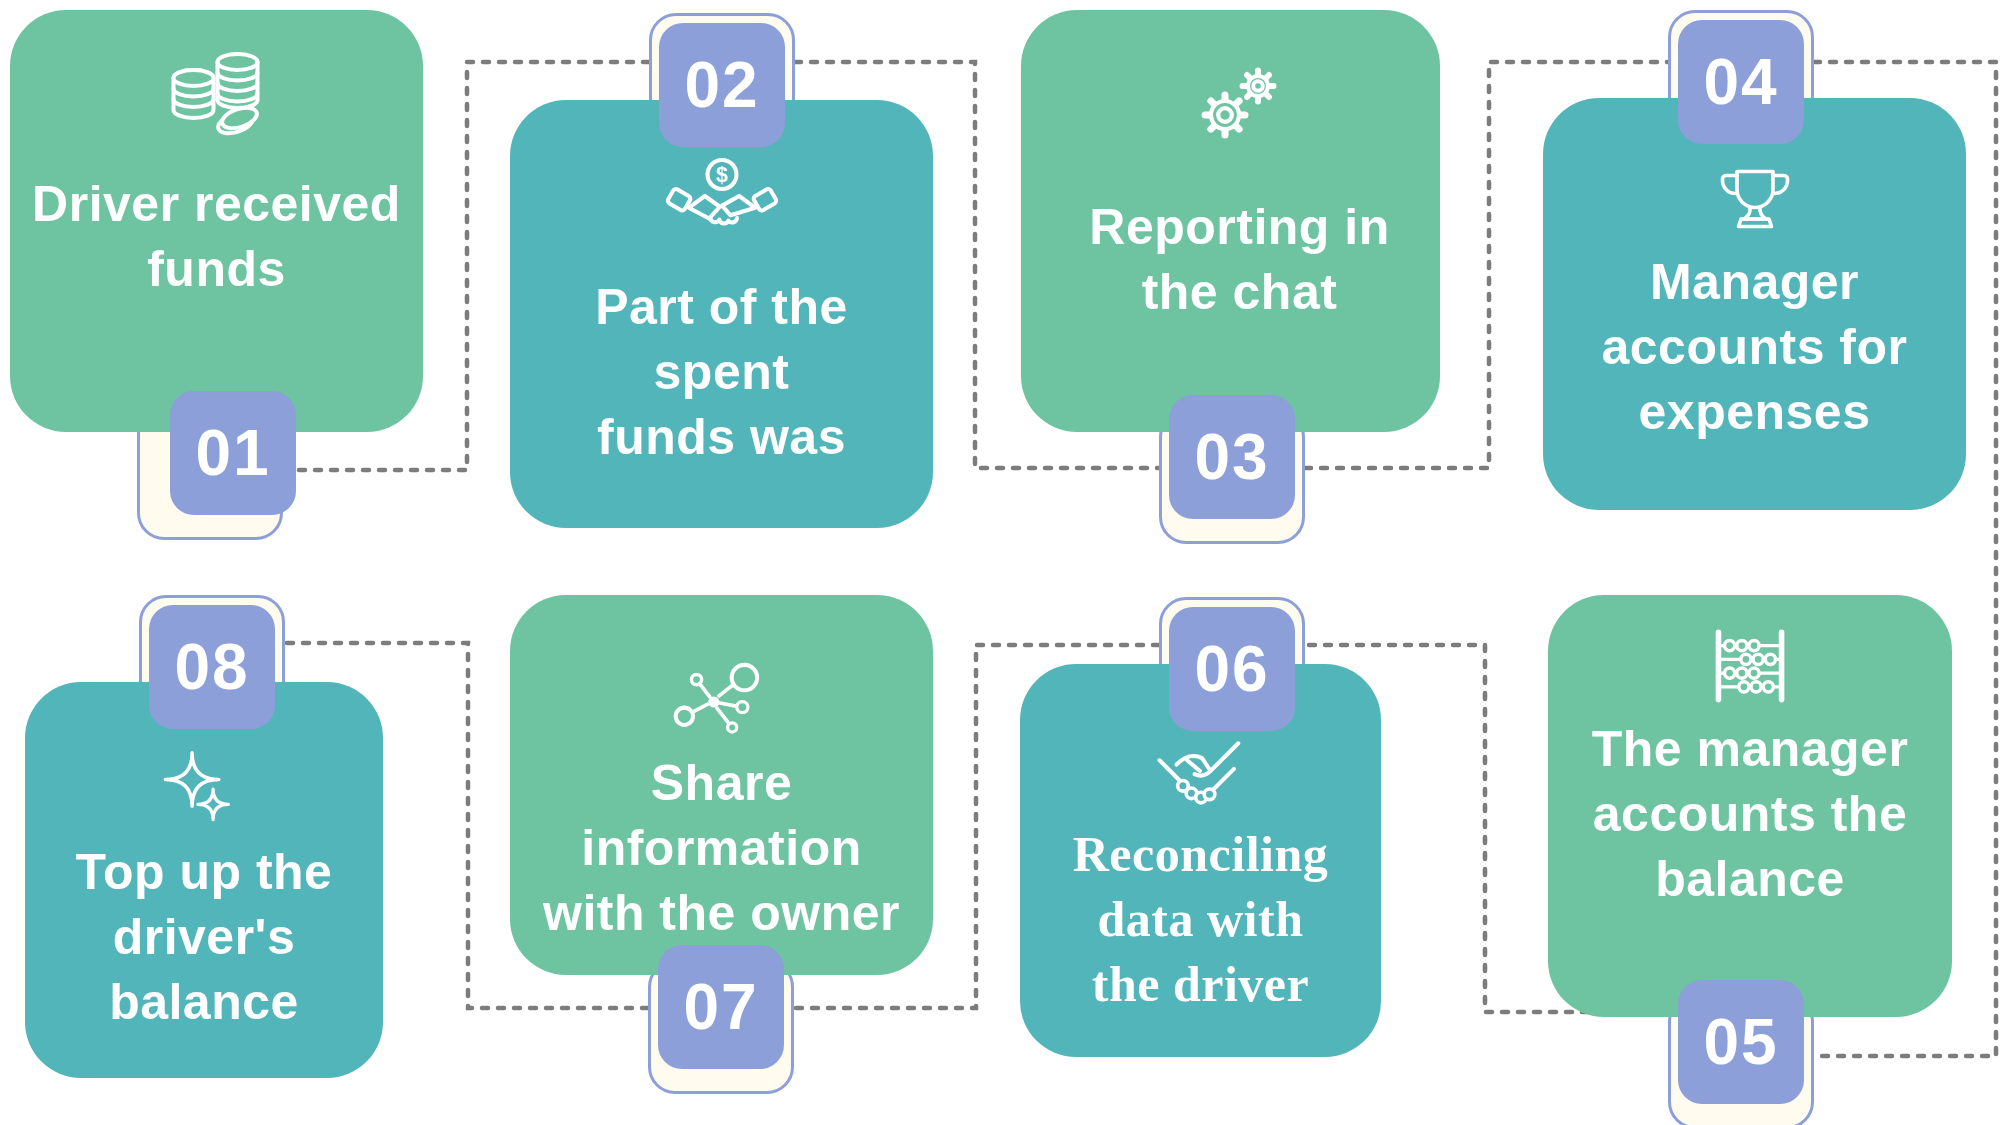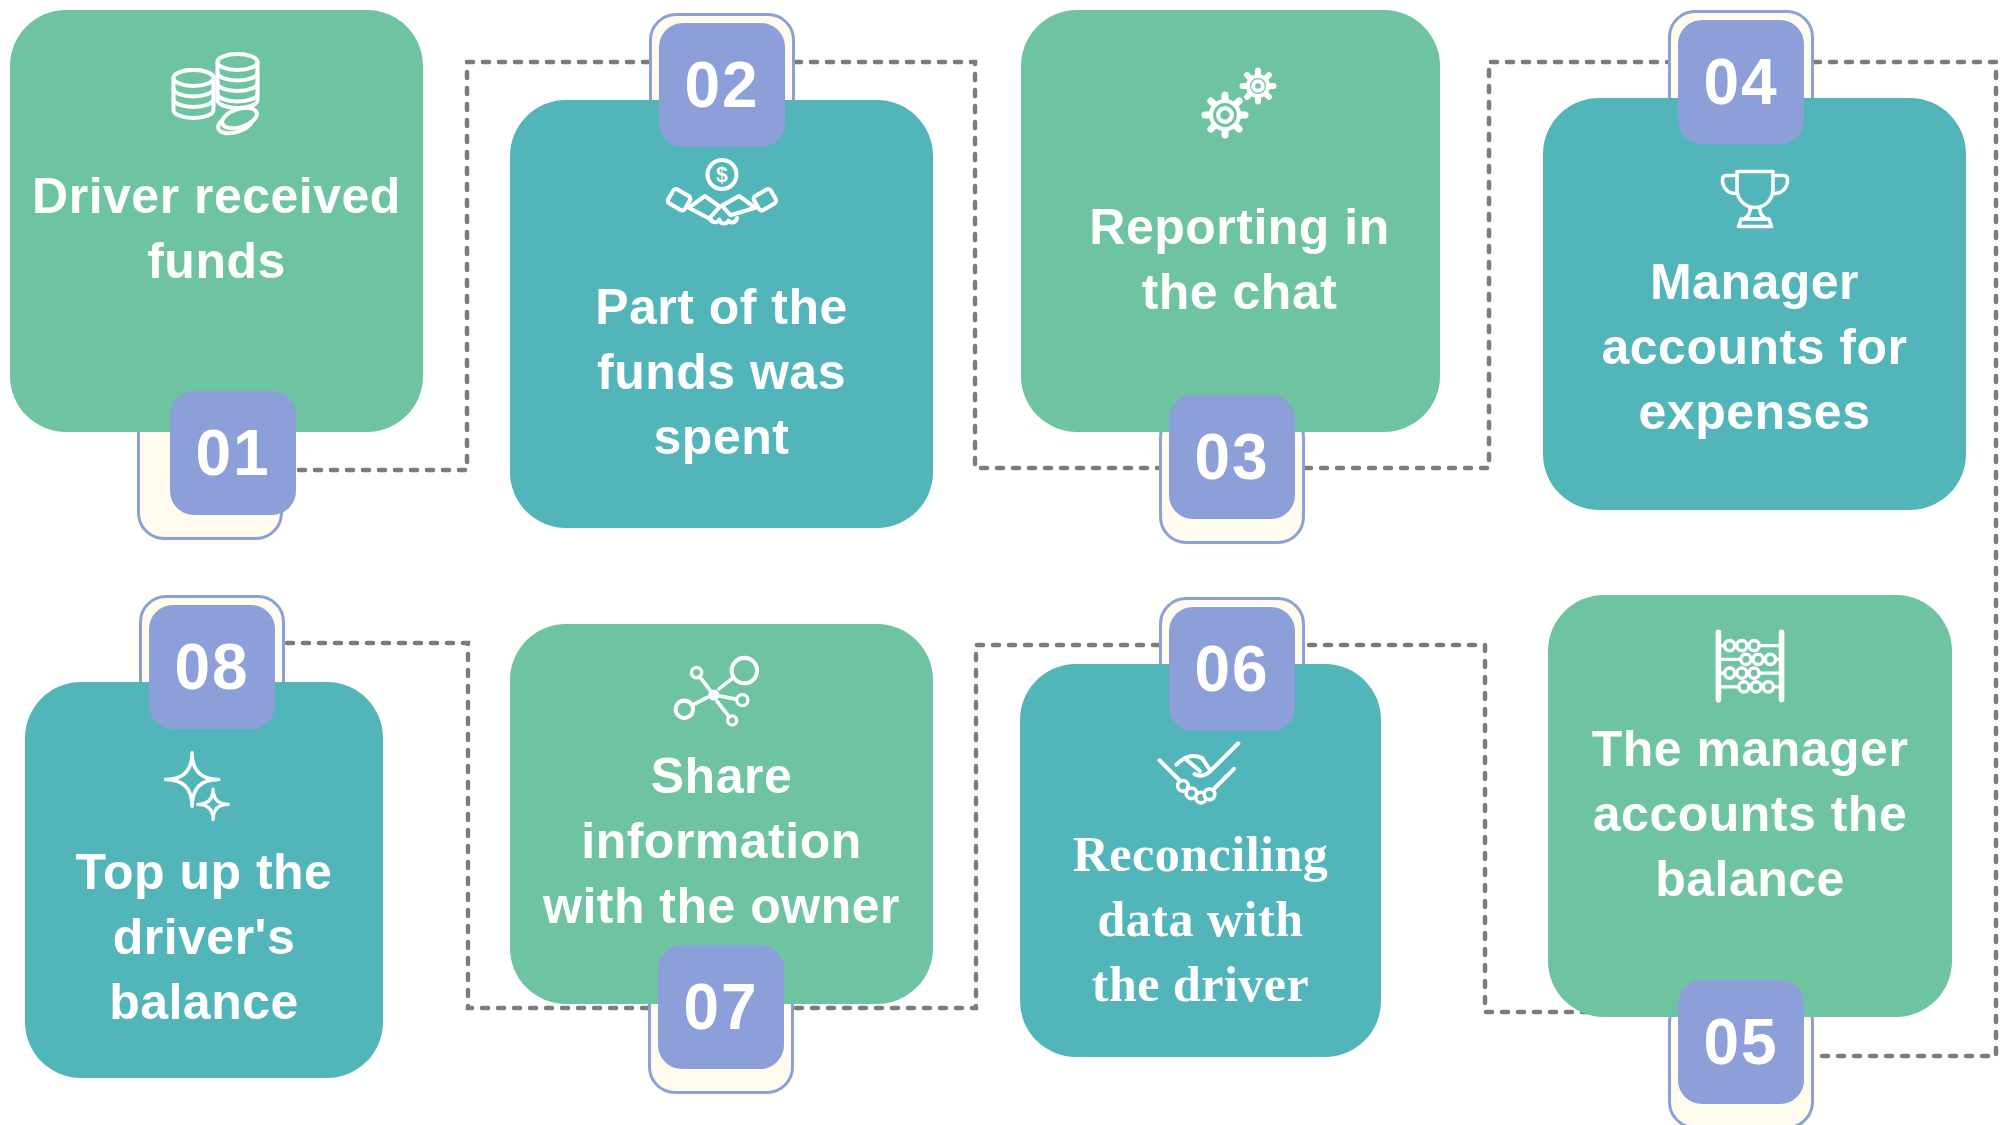--- a/index.html
+++ b/index.html
@@ -21,27 +21,27 @@
   .icon{flex:0 0 auto;}
   .icon svg{display:block;}
   .lines{font-weight:bold;font-size:50px;line-height:65px;letter-spacing:.5px;padding:0 8px;}
 
   
   .num{position:absolute;width:126px;height:124px;background:#8C9FD9;border-radius:24px;
        z-index:3;display:flex;align-items:center;justify-content:center;
        color:#ffffff;font-weight:bold;font-size:64px;letter-spacing:2px;}
 
   
-  .c1{left:10px;  top:10px;  width:413px;height:422px;padding-top:36px;}
+  .c1{left:10px;  top:10px;  width:413px;height:422px;padding-top:36px;gap:8px;}
   .c2{left:510px; top:100px; width:423px;height:428px;padding-top:52px;}
   .c3{left:1021px;top:10px;  width:419px;height:422px;padding-top:45px;padding-left:18px;}
   .c4{left:1543px;top:98px;  width:423px;height:412px;padding-top:52px;}
   .c5{left:1548px;top:595px; width:404px;height:422px;padding-top:22px;}
   .c6{left:1020px;top:664px; width:361px;height:393px;padding-top:58px;font-family:Liberation Serif, serif;}
-  .c7{left:510px; top:595px; width:423px;height:380px;padding-top:20px;margin-top:29px;}
+  .c7{left:510px; top:595px; width:423px;height:380px;padding-top:56px;}
   .c8{left:25px;  top:682px; width:358px;height:396px;padding-top:58px;}
 
   .c1 .icon{margin-bottom:18px;} .c2 .icon{margin-bottom:20px;}
   .c3 .icon{margin-bottom:48px;} .c4 .icon{margin-bottom:5px;}
   .c5 .icon{margin-bottom:0px;}  .c6 .icon{margin-bottom:0px;}
   .c7 .icon{margin-bottom:0px;}  .c8 .icon{margin-bottom:0px;}
 
   
   .f01{left:137px; top:406px;} .n01{left:147px; top:391px;margin-left:23px;}
   .f02{left:649px; top:13px;}  .n02{left:659px; top:23px;}
@@ -108,22 +108,22 @@
           <rect x="86" y="37" width="18" height="15" rx="3" transform="rotate(-30 95 44.5)"></rect>
           <path d="M24 52 L39 41 L53 51 L43 62 Z" fill="#52B5BA"></path>
           <path d="M86 52 L71 41 L55 50 L63 59 Z" fill="#52B5BA"></path>
           <path d="M44 61 a4.5 4.5 0 0 0 8.5 2 a4.5 4.5 0 0 0 8.5 1 a4.5 4.5 0 0 0 8 -2.5"></path>
         </g>
         <text x="55" y="28" font-size="20" font-weight="bold" fill="#ffffff" text-anchor="middle" font-family="Liberation Sans, sans-serif">$</text>
       </svg>
     </div>
     <div class="lines">
       <div>Part of the</div>
+      <div>spent</div>
       <div>funds was</div>
-      <div>spent</div>
     </div>
   </div>
 
   <div class="card green c3">
     <div class="icon">
       <svg width="110" height="92" viewBox="0 0 110 92">
         <g stroke="#fff" fill="none" stroke-linecap="round">
           <path stroke-width="7" d="M54 60 H60 M49.9 69.9 L54.1 74.1 M40 74 V80 M30.1 69.9 L25.9 74.1 M26 60 H20 M30.1 50.1 L25.9 45.9 M40 46 V40 M49.9 50.1 L54.1 45.9"></path>
           <circle cx="40" cy="60" r="14" fill="#6EC3A1" stroke-width="4.2"></circle>
           <circle cx="40" cy="60" r="6.8" stroke-width="4.2"></circle>

